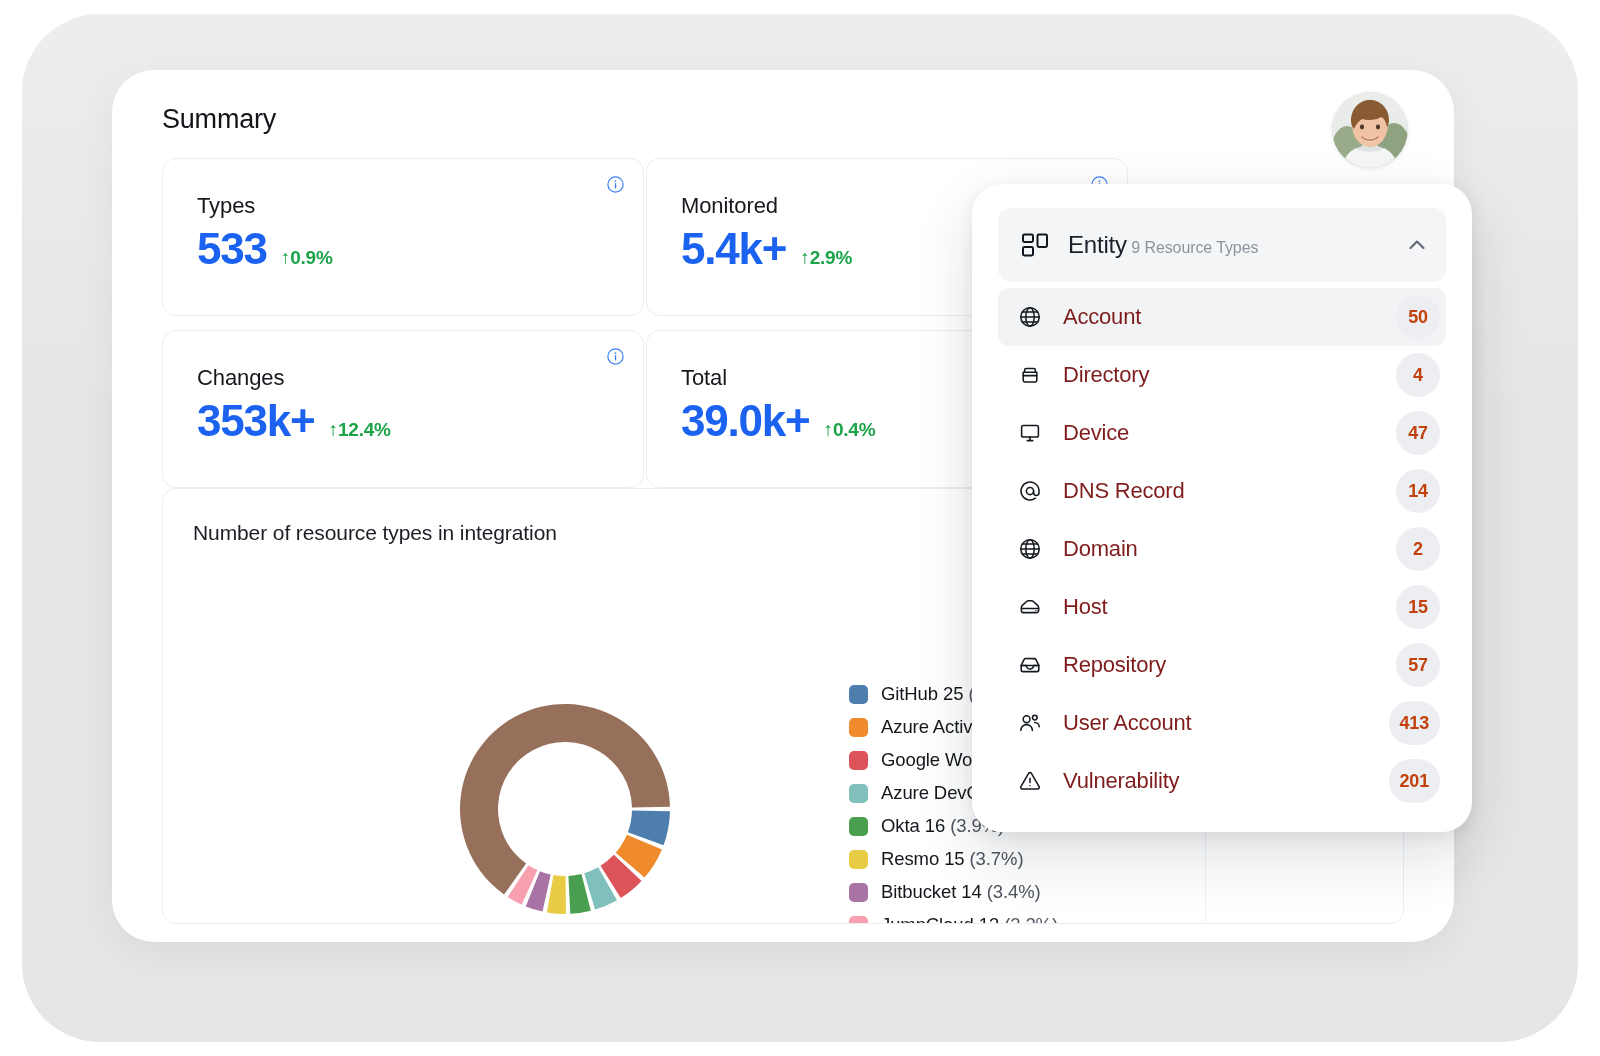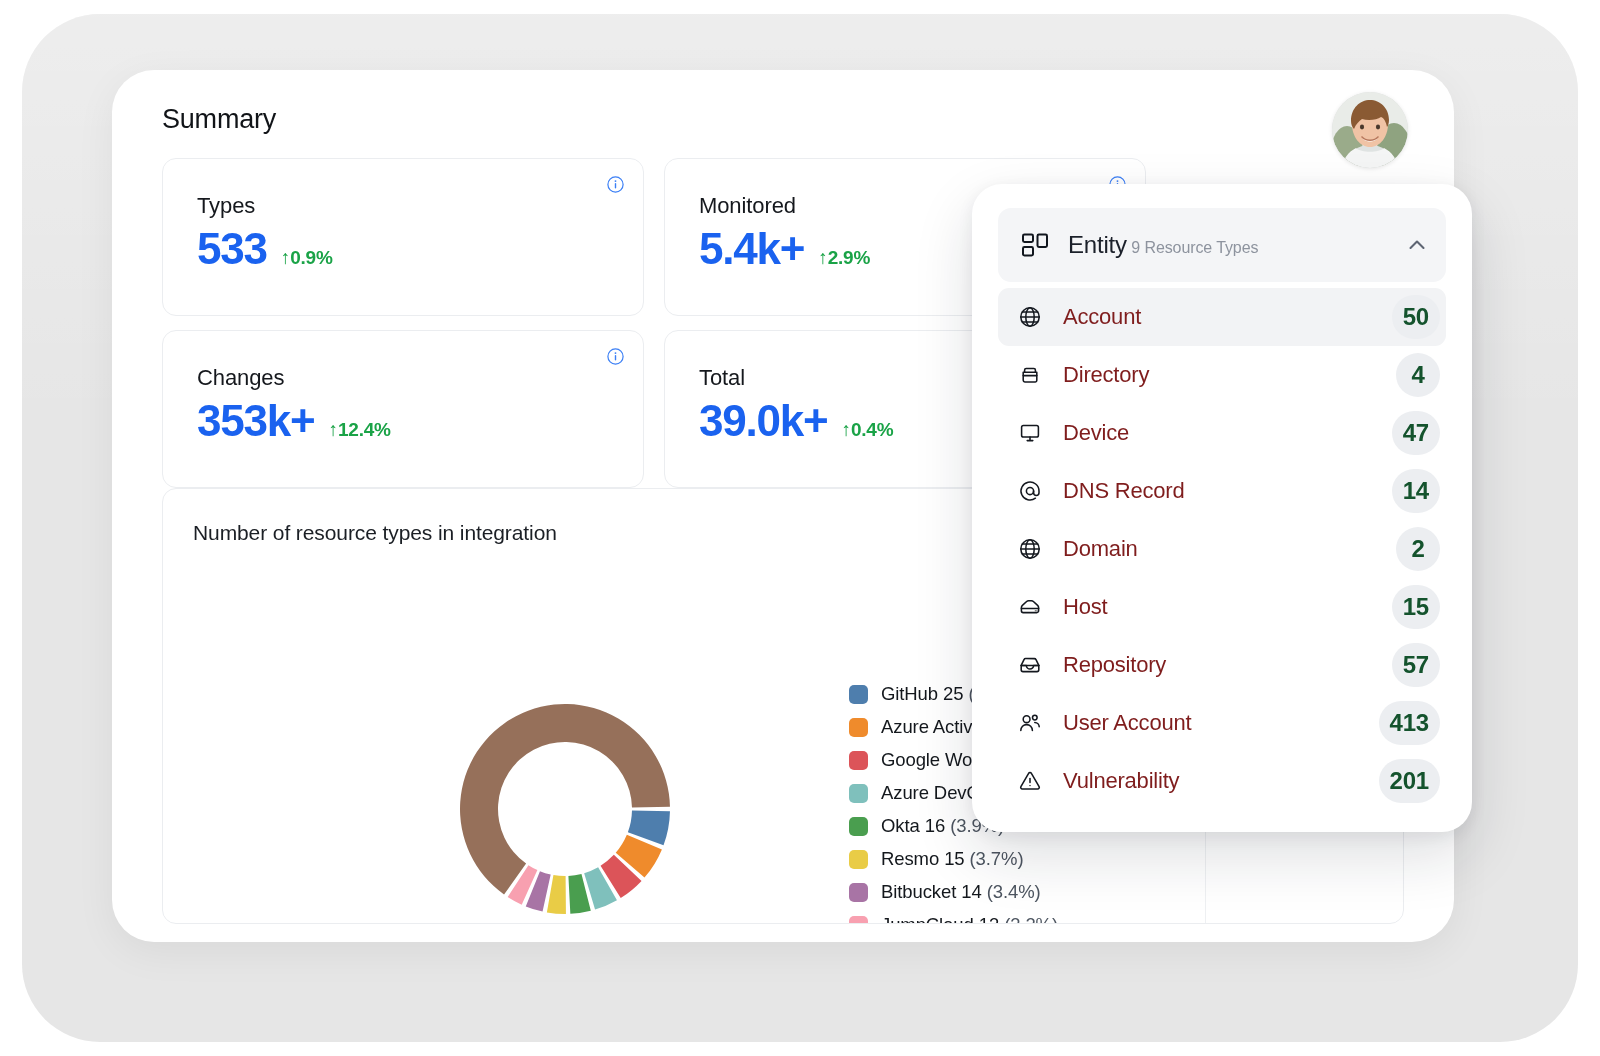--- a/index.html
+++ b/index.html
@@ -64,21 +64,21 @@
 
   
   .stat-grid {
     position: absolute;
     left: 50px;
     top: 88px;
     width: 966px;
     display: grid;
     grid-template-columns: 482px 482px;
     grid-template-rows: 158px 158px;
-    gap: 14px 20px;
+    gap: 14px 2px;
   }
 
   .stat-card {
     position: relative;
     background: #ffffff;
     border: 1px solid #ebedf0;
     border-radius: 14px;
     padding: 34px 26px 0 34px;
   }
 
@@ -277,22 +277,22 @@
     letter-spacing: -0.2px;
   }
 
   .entity-row-count {
     flex: 0 0 auto;
     min-width: 44px;
     height: 44px;
     padding: 0 11px;
     border-radius: 22px;
     background: #eceef1;
-    color: #14532d;
-    font-size: 24px;
+    color: #c2410c;
+    font-size: 18px;
     font-weight: 700;
     display: flex;
     align-items: center;
     justify-content: center;
     letter-spacing: -0.2px;
   }
 </style>
 </head>
 <body>
 

